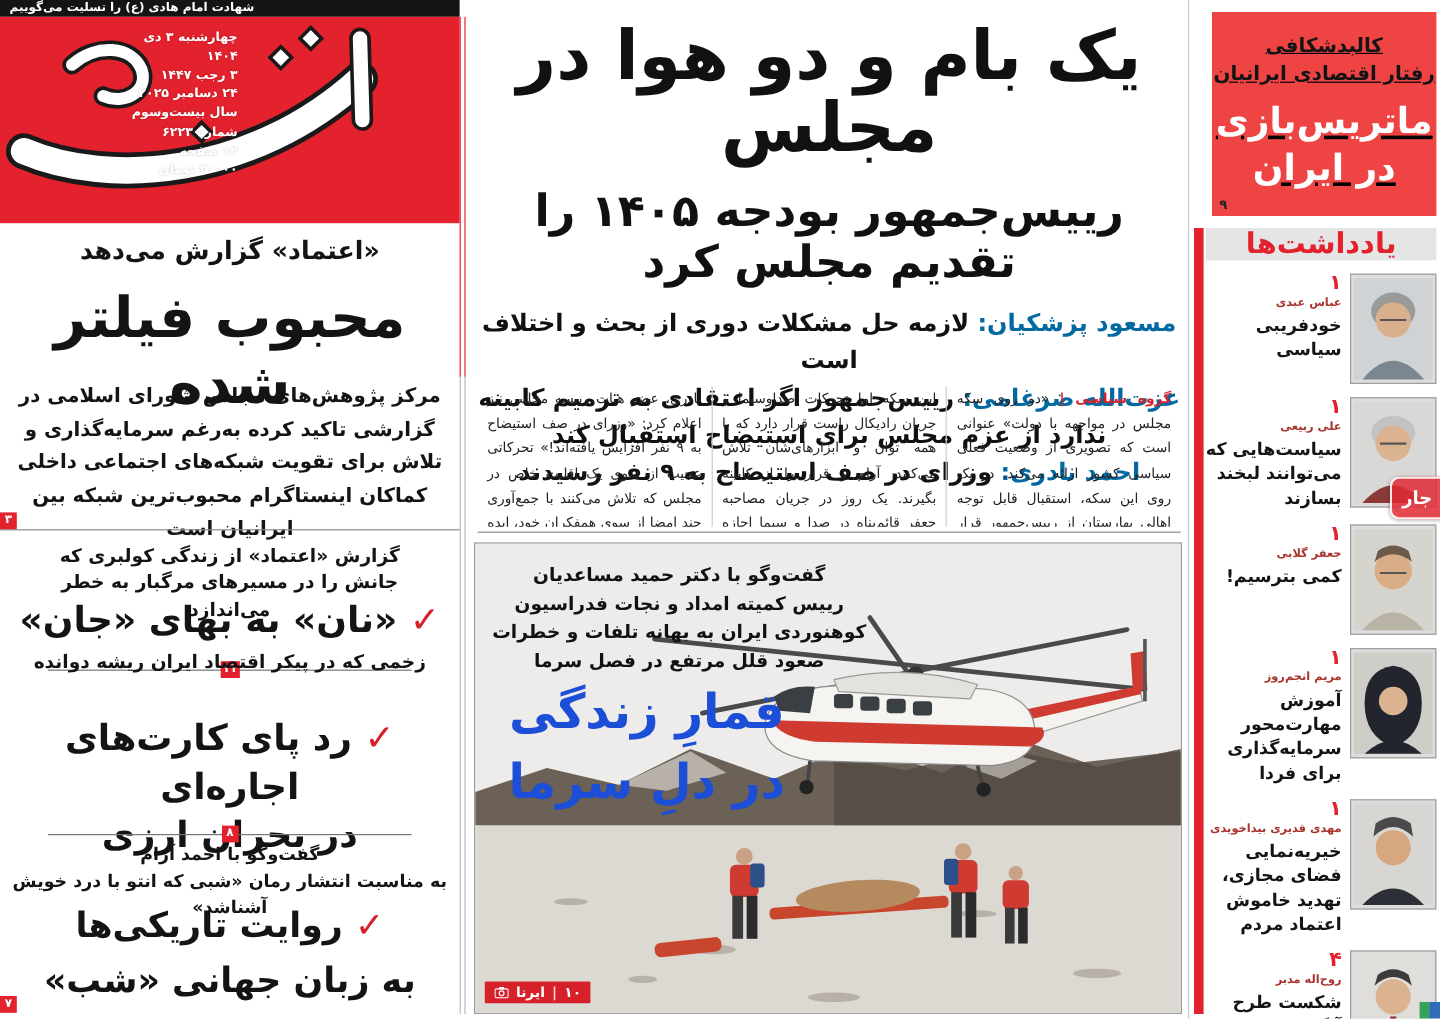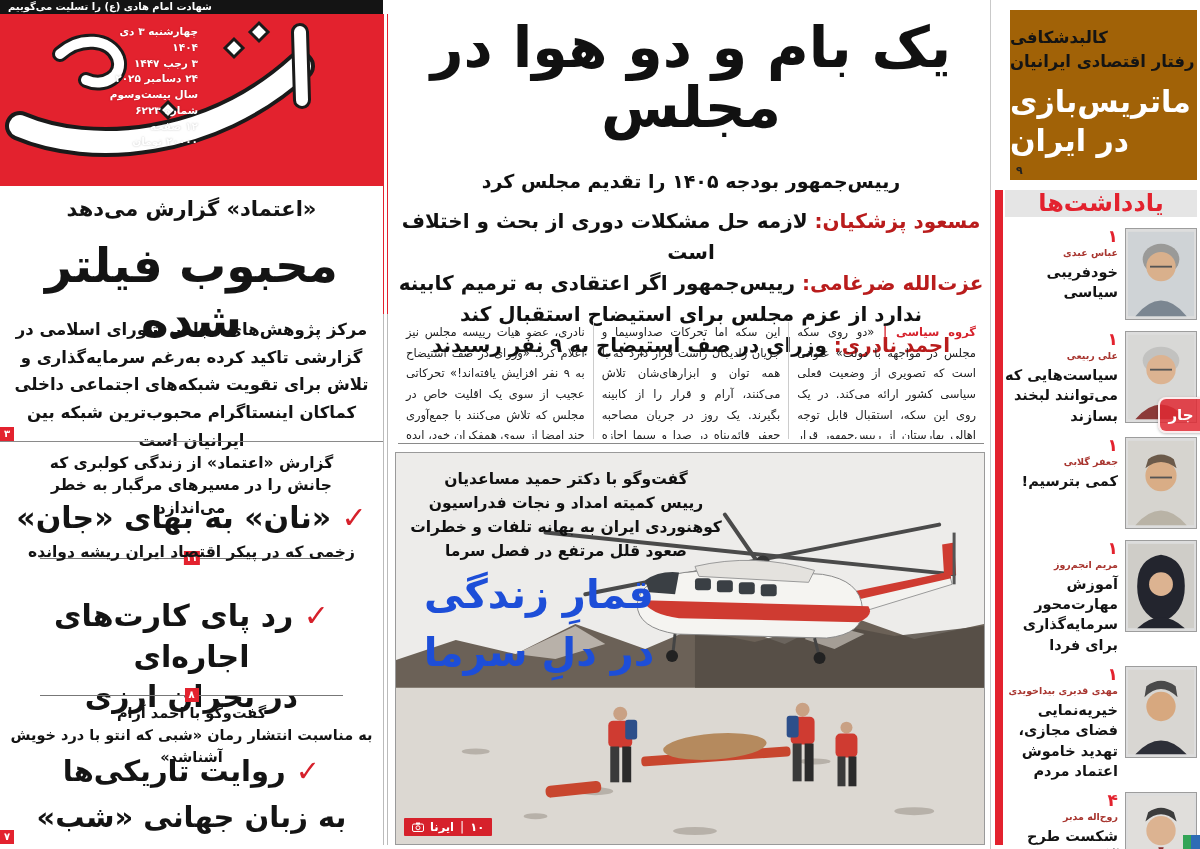--- a/index.html
+++ b/index.html
@@ -17,36 +17,36 @@
   #mast-bottom{position:absolute;left:10px;bottom:3px;right:4px;height:28px;display:flex;direction:ltr;align-items:center;gap:14px;}
   #logo-latin{font-size:25px;font-weight:900;letter-spacing:.5px;line-height:1;}
   #info-en{font-size:10.5px;font-weight:700;letter-spacing:.4px;white-space:nowrap;}
   
   .vrule-red{left:383px;top:14px;width:5px;height:300px;border-left:1.5px solid #e3222e;border-right:1.5px solid #e3222e;}
   .vrule-gray{left:383px;top:314px;width:5px;height:531px;border-left:1px solid #bbb;border-right:1px solid #bbb;}
   .vrule-side{left:990px;top:0;width:1px;height:849px;background:#c9c9c9;}
   
   #lead{left:398px;top:18px;width:586px;color:#111;}
   #lead-h1{font-size:57px;font-weight:900;line-height:1.05;letter-spacing:-1px;}
-  #lead-h2{font-size:19px;font-weight:900;margin-top:32px;}
+  #lead-h2{font-size:37px;font-weight:900;margin-top:16px;}
   #lead-bullets{margin-top:14px;font-size:20px;font-weight:800;line-height:1.55;}
-  .speaker{color:#b91c1c;}
+  .speaker{color:#0369a1;}
   #lead-body{position:absolute;left:398px;top:322px;width:586px;height:122px;display:flex;direction:rtl;gap:0;font-size:11.5px;line-height:1.8;text-align:justify;color:#222;border-bottom:1.5px solid #8a8a8a;padding-bottom:4px;}
   .bodycol{flex:1;padding:0 8px;overflow:hidden;}
   .bodycol+.bodycol{border-right:1px solid #ccc;}
   .desk{color:#d6212b;font-weight:800;}
   
   #photo{left:395px;top:452px;width:590px;height:393px;border:1px solid #9a9a9a;background:#edecea;}
   #photo svg.scene{position:absolute;left:0;top:0;width:100%;height:100%;}
   #photo-kicker{position:absolute;left:0;top:14px;width:340px;font-size:15.5px;font-weight:800;line-height:1.55;text-align:center;color:#111;}
   #photo-h{position:absolute;left:18px;top:112px;width:250px;font-size:40px;font-weight:900;line-height:1.45;text-align:center;color:#1d4ed8;}
   #photo-credit{position:absolute;left:8px;bottom:8px;background:#d6212b;color:#fff;font-size:11.5px;font-weight:700;padding:2px 8px;display:flex;align-items:center;gap:6px;direction:rtl;border-radius:1px;}
   #photo-credit .sep{opacity:.8;}
   
-  #promo{left:1010px;top:10px;width:187px;height:170px;background:#a16207;text-align:left;}
+  #promo{left:1010px;top:10px;width:187px;height:170px;background:#ef4444;text-align:center;text-decoration:underline;}
   #promo-kicker{margin-top:16px;font-size:16.5px;font-weight:800;line-height:1.45;color:#141414;}
   #promo-title{margin-top:8px;font-size:30px;font-weight:900;line-height:1.3;color:#fff;}
   #promo-page{position:absolute;left:6px;bottom:3px;font-size:11px;font-weight:700;color:#222;}
   #notes-bar{left:995px;top:190px;width:8px;height:655px;background:#e3222e;}
   #notes-header{left:1005px;top:190px;width:192px;height:27px;background:#e5e5e5;color:#e3222e;font-size:24px;font-weight:900;line-height:27px;text-align:center;}
   #notes-list{left:1003px;top:228px;width:194px;display:flex;flex-direction:column;gap:11px;}
   .note{display:flex;direction:rtl;gap:7px;min-height:92px;}
   .note .photo{flex:0 0 72px;height:92px;border:1px solid #9d9d9d;background:#ddd;padding:2px;}
   .note .photo svg{width:100%;height:100%;display:block;}
   .note .txt{flex:1;text-align:right;padding-top:0;}

